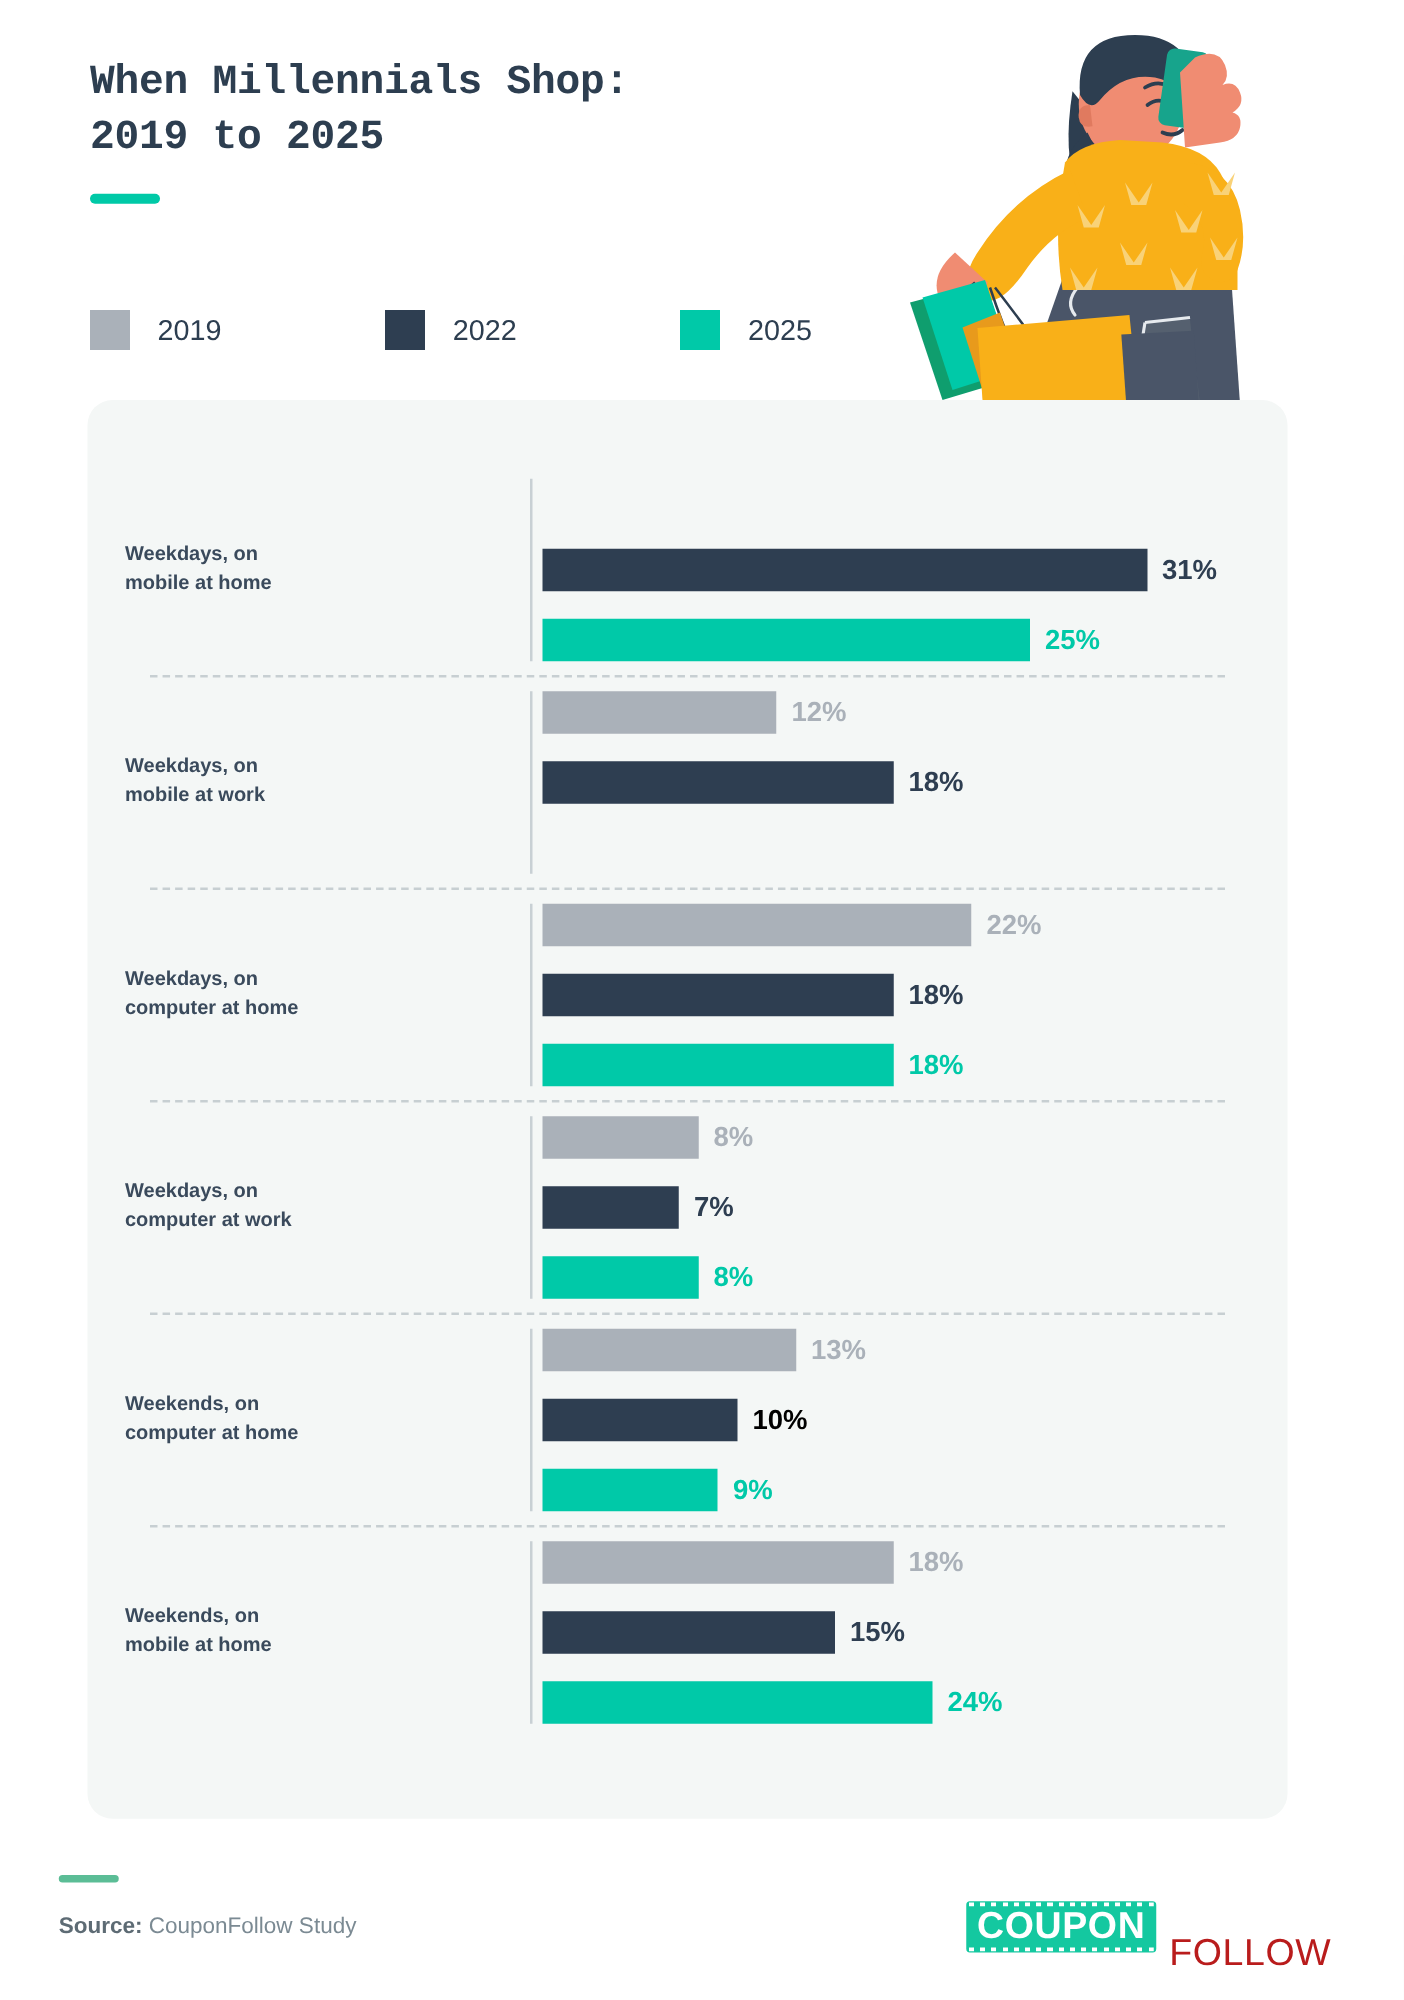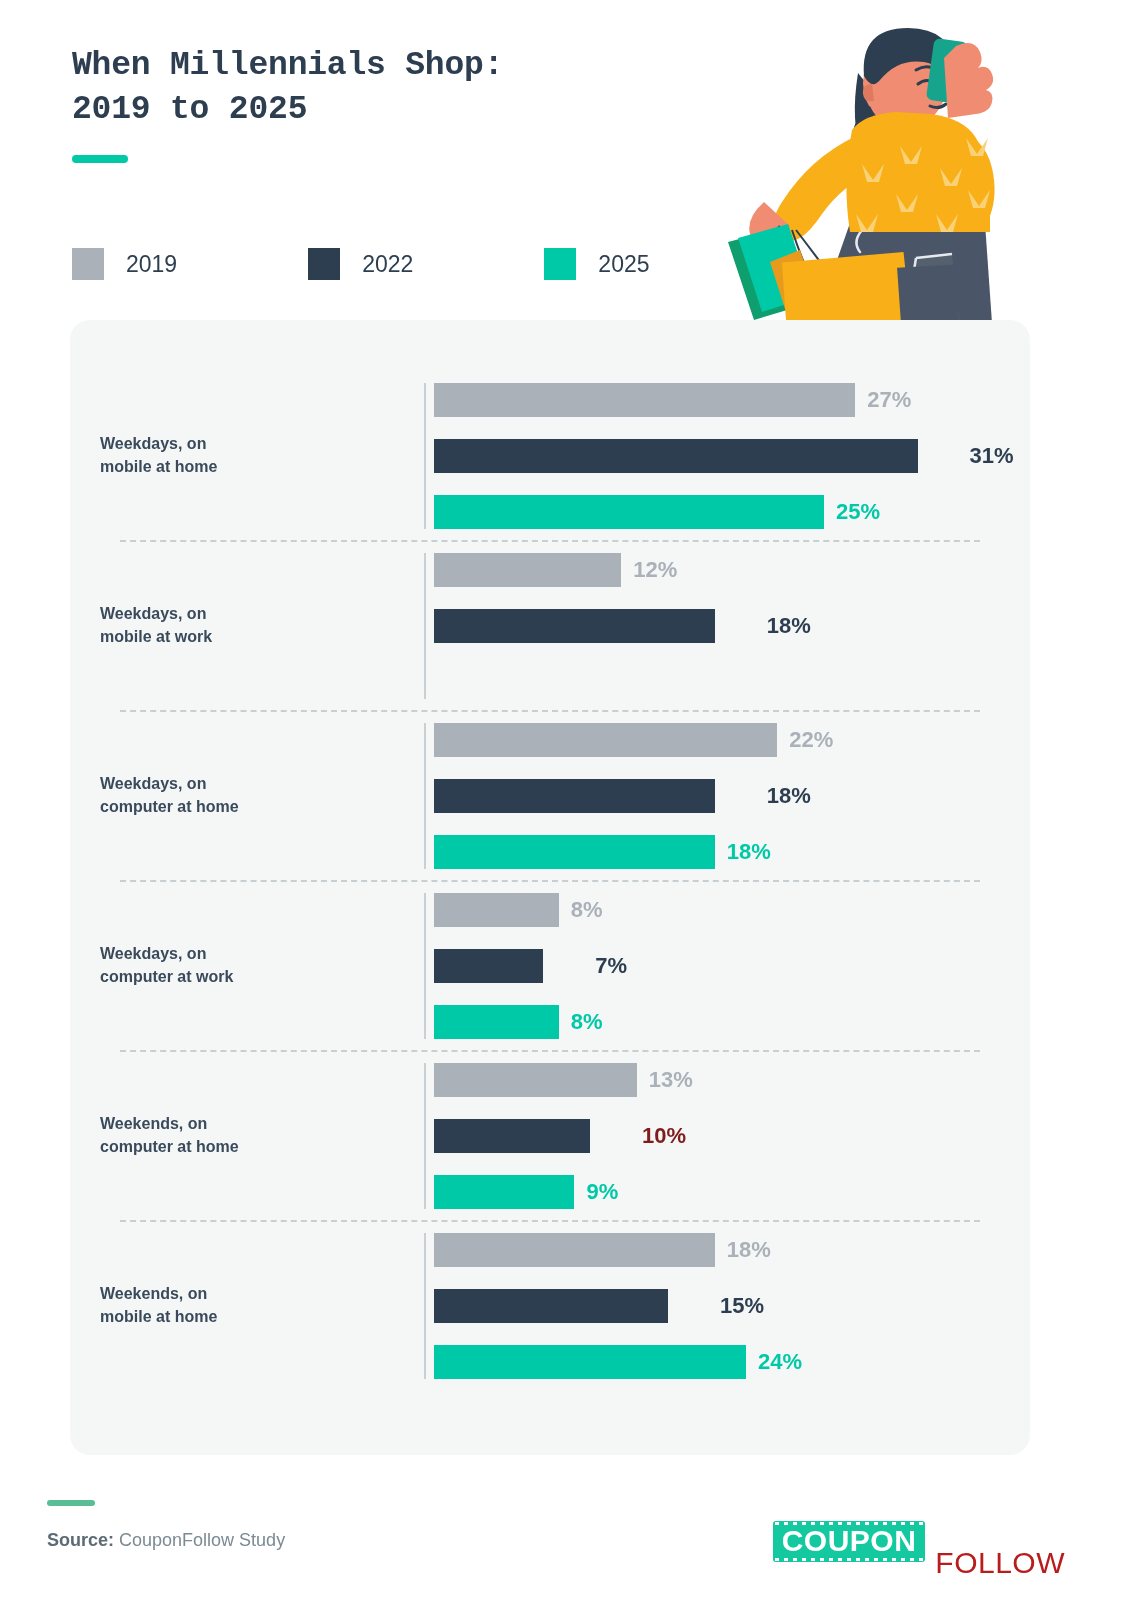--- a/index.html
+++ b/index.html
@@ -99,21 +99,21 @@
     background:#c8d0d4;
   }
   .bar-track {
     position:absolute;
     left:10px; right:0;
     height:34px;
     display:flex;
     align-items:center;
   }
   .bar-track.b0 { top:0px; }
-  .bar-track.b1 { top:56px;gap:40px; }
+  .bar-track.b1 { top:56px; }
   .bar-track.b2 { top:112px; }
   .bar {
     height:34px;
     flex:0 0 auto;
   }
   .bar-value {
     margin-left:12px;
     font-size:22px;
     font-weight:bold;
     white-space:nowrap;
@@ -261,24 +261,20 @@
   </svg>
 </div>
 
 <div id="chart-panel">
   <div id="chart-rows">
       <div class="chart-row" style="top: 50px;">
         <div class="row-label">Weekdays, on
 mobile at home</div>
         <div class="row-bars">
           <div class="axis-line"></div>
-          <div class="bar-track b0">
-            <div class="bar" style="width: 421.2px; background: rgb(170, 177, 185);"></div>
-            <span class="bar-value" style="color: rgb(170, 177, 185);">27%</span>
-          </div>
           <div class="bar-track b1">
             <div class="bar" style="width: 483.6px; background: rgb(46, 62, 81);"></div>
             <span class="bar-value" style="color: rgb(46, 62, 81);">31%</span>
           </div>
           <div class="bar-track b2">
             <div class="bar" style="width: 390px; background: rgb(0, 201, 168);"></div>
             <span class="bar-value" style="color: rgb(0, 201, 168);">25%</span>
           </div>
         </div>
       </div>
@@ -343,21 +339,21 @@
         <div class="row-label">Weekends, on
 computer at home</div>
         <div class="row-bars">
           <div class="axis-line"></div>
           <div class="bar-track b0">
             <div class="bar" style="width: 202.8px; background: rgb(170, 177, 185);"></div>
             <span class="bar-value" style="color: rgb(170, 177, 185);">13%</span>
           </div>
           <div class="bar-track b1">
             <div class="bar" style="width: 156px; background: rgb(46, 62, 81);"></div>
-            <span class="bar-value" style="color: #7f1d1d;">10%</span>
+            <span class="bar-value" style="color: #000000;">10%</span>
           </div>
           <div class="bar-track b2">
             <div class="bar" style="width: 140.4px; background: rgb(0, 201, 168);"></div>
             <span class="bar-value" style="color: rgb(0, 201, 168);">9%</span>
           </div>
         </div>
       </div>
       <div class="chart-row" style="top: 900px;">
         <div class="row-sep"></div>
         <div class="row-label">Weekends, on

